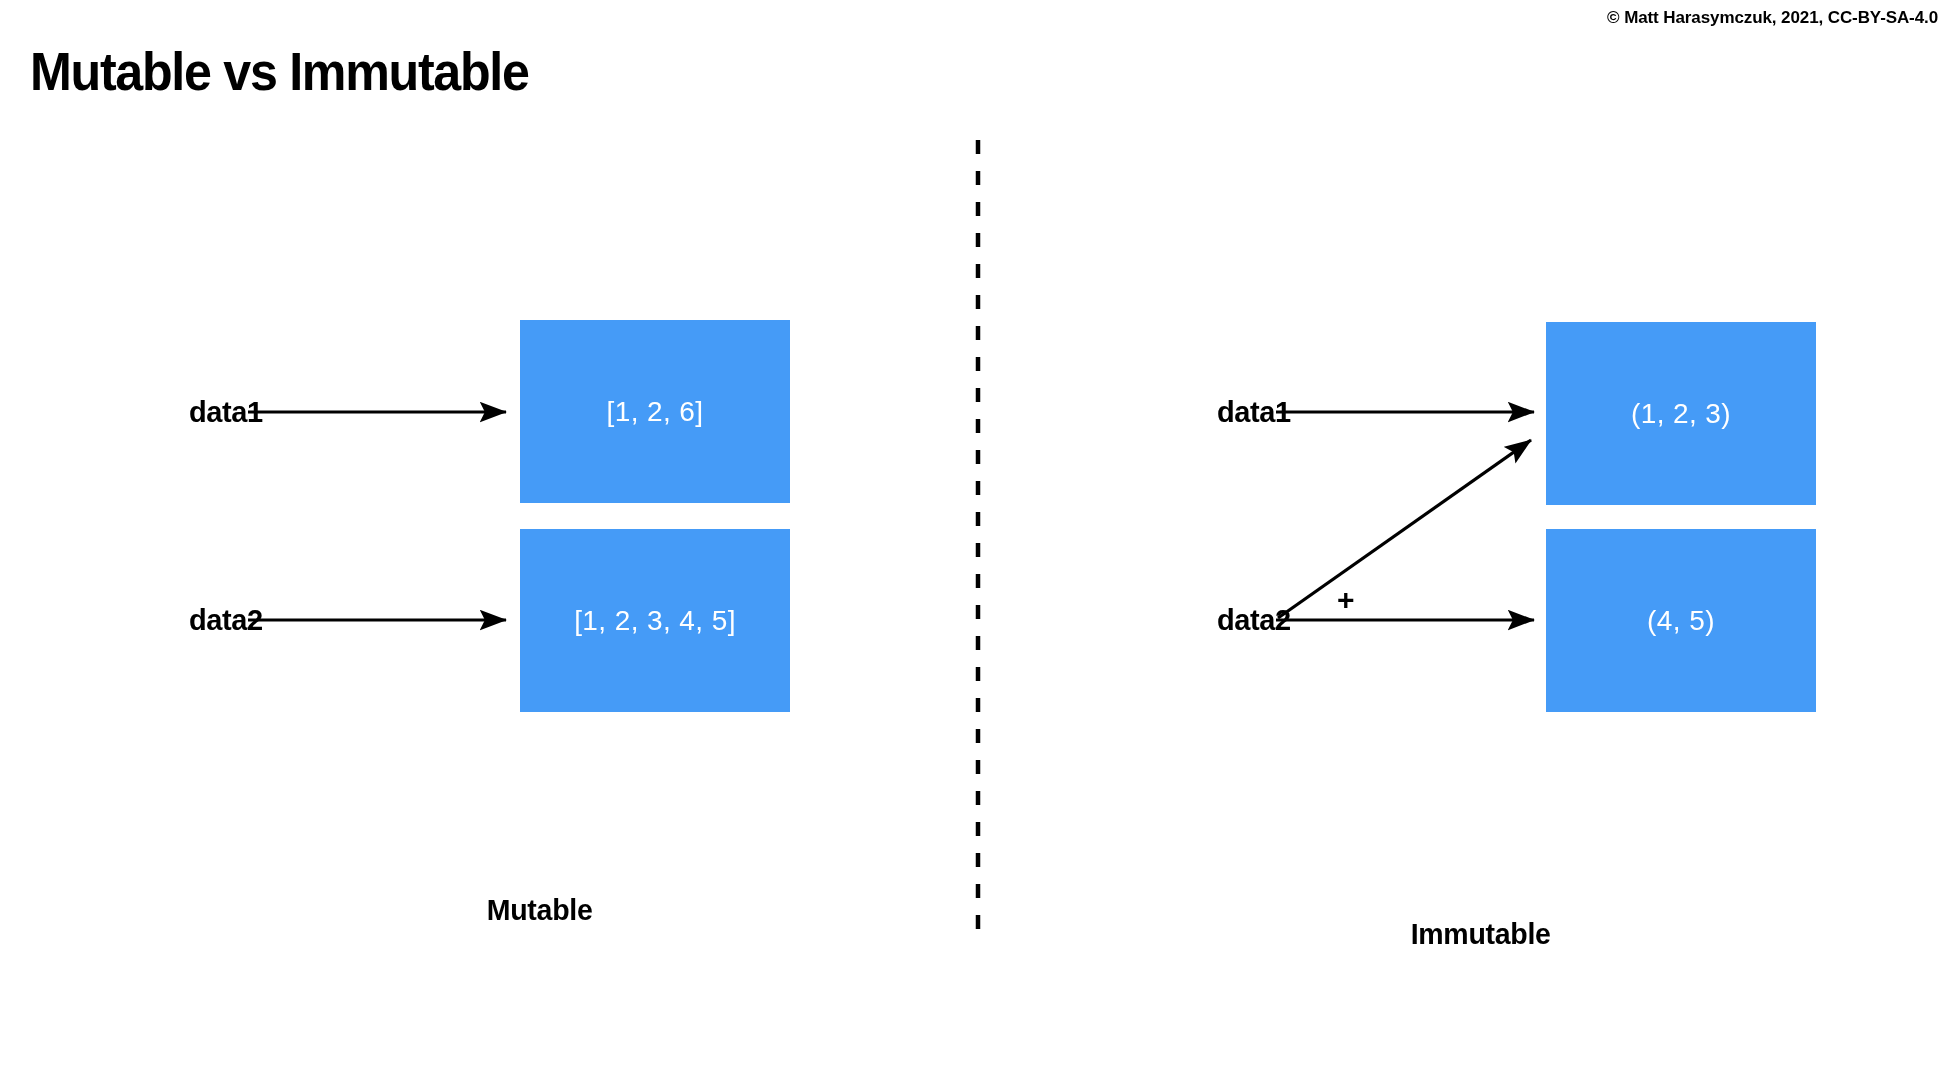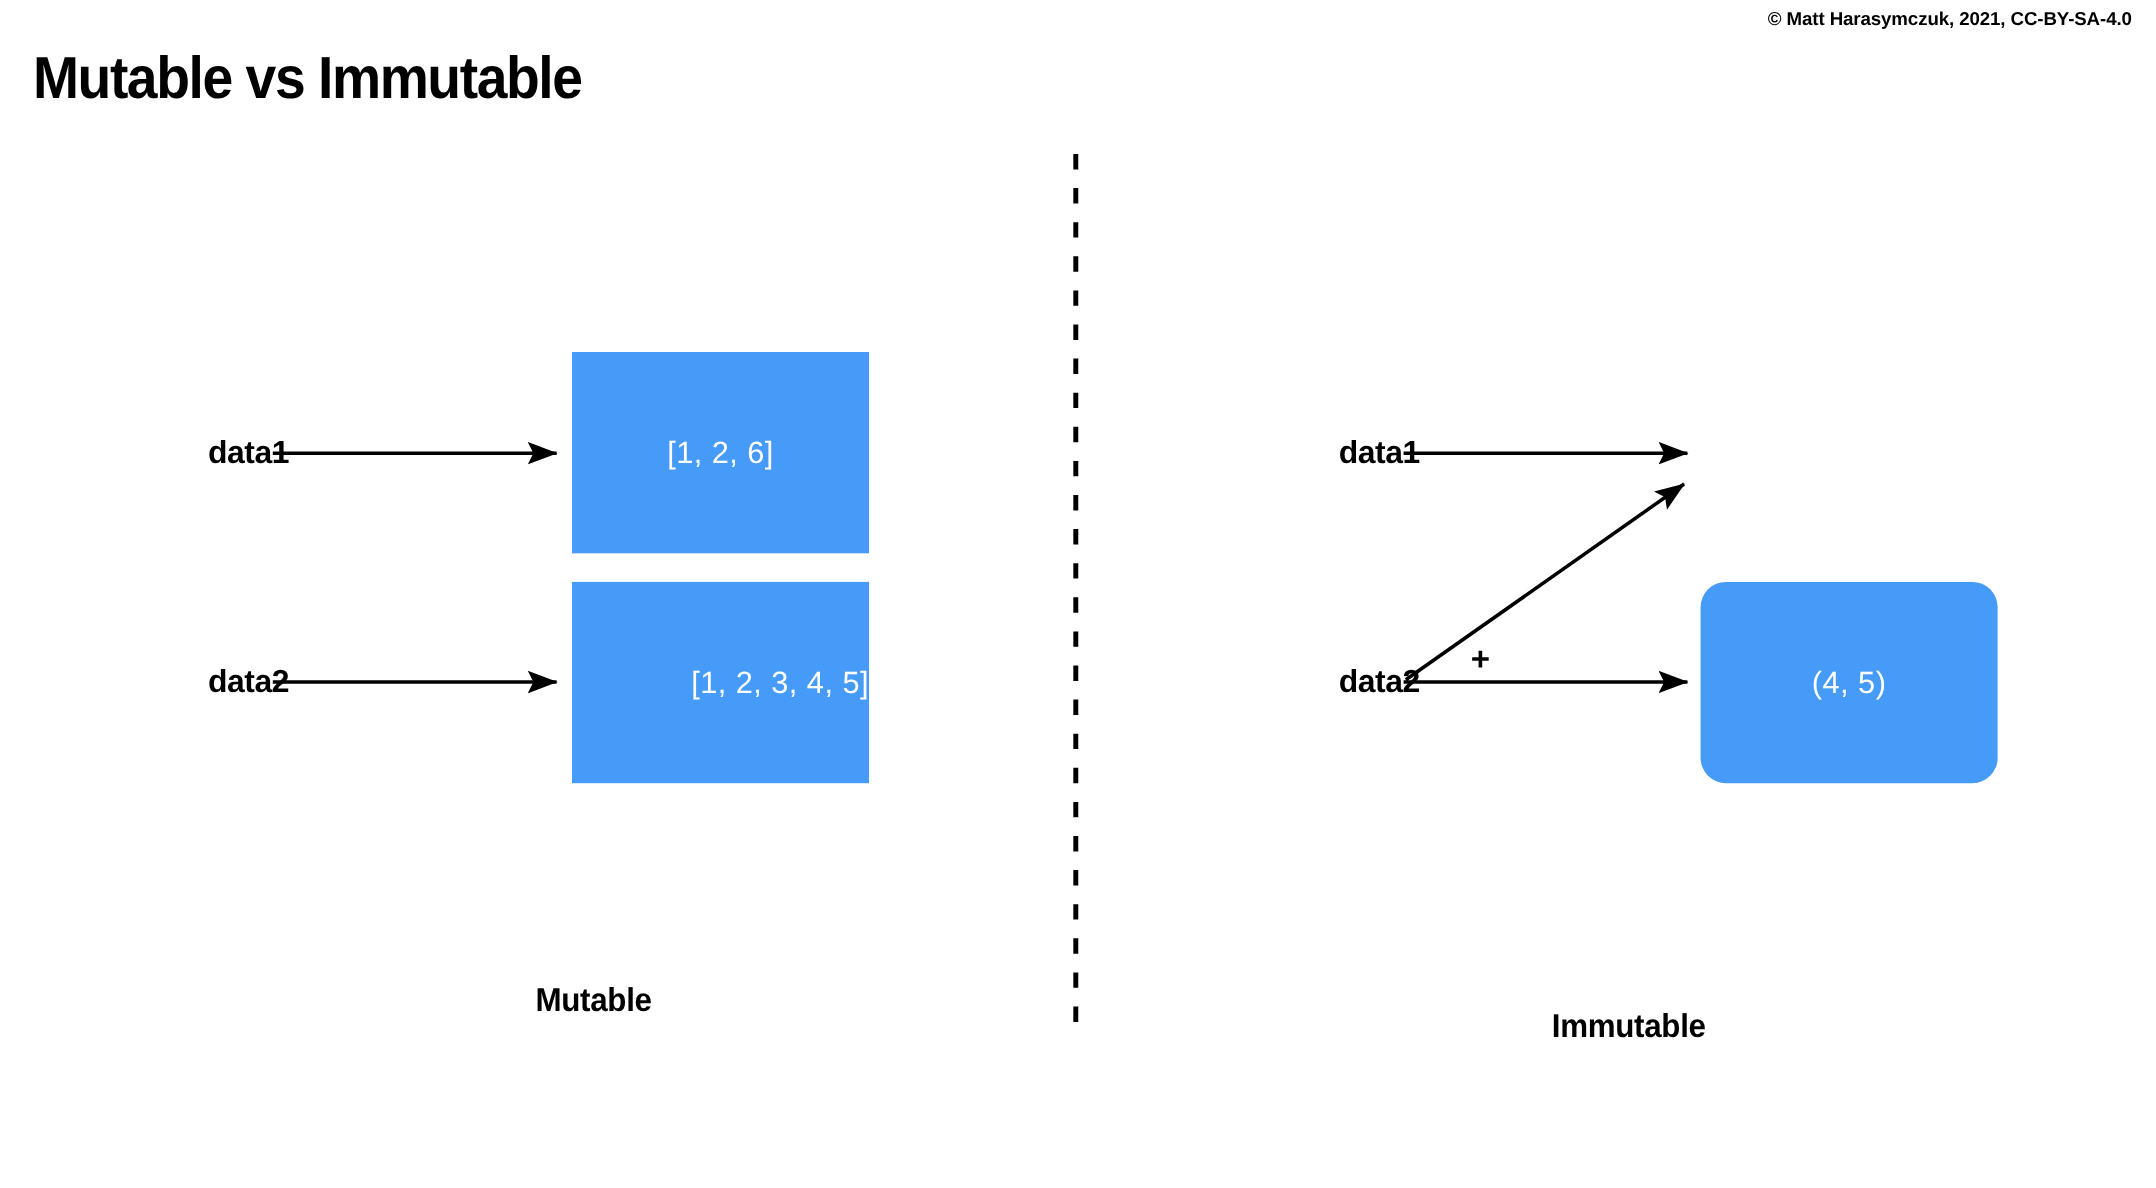--- a/index.html
+++ b/index.html
@@ -66,23 +66,23 @@
   }
   .membox .memval {
     color: #ffffff;
     font-size: 28px;
     font-weight: 400;
     letter-spacing: 0.4px;
     white-space: nowrap;
   }
 
   #box-left-1  { left: 520px;  top: 320px; width: 270px; height: 183px; }
-  #box-left-2  { left: 520px;  top: 529px; width: 270px; height: 183px; justify-content: flex-end; }
+  #box-left-2  { left: 520px;  top: 529px; width: 270px; height: 183px; }
   #box-right-1 { left: 1546px; top: 322px; width: 270px; height: 183px; }
-  #box-right-2 { left: 1546px; top: 529px; width: 270px; height: 183px; border-radius: 23px; }
+  #box-right-2 { left: 1546px; top: 529px; width: 270px; height: 183px; }
 
   
   .varlabel {
     position: absolute;
     font-size: 29px;
     font-weight: bold;
     color: #000000;
     letter-spacing: -0.4px;
     white-space: nowrap;
     margin-left: 32px;
@@ -153,20 +153,23 @@
   </div>
 
   <div class="caption" id="caption-mutable">Mutable</div>
 
   <div class="varlabel" id="label-right-data1">data1</div>
 
   <div class="varlabel" id="label-right-data2">data2</div>
 
   <div class="oplabel" id="label-plus">+</div>
 
+  <div class="membox" id="box-right-1">
+    <span class="memval">(1, 2, 3)</span>
+  </div>
 
   <div class="membox" id="box-right-2">
     <span class="memval">(4, 5)</span>
   </div>
 
   <div class="caption" id="caption-immutable">Immutable</div>
 
 </div>
 
 </body></html>

